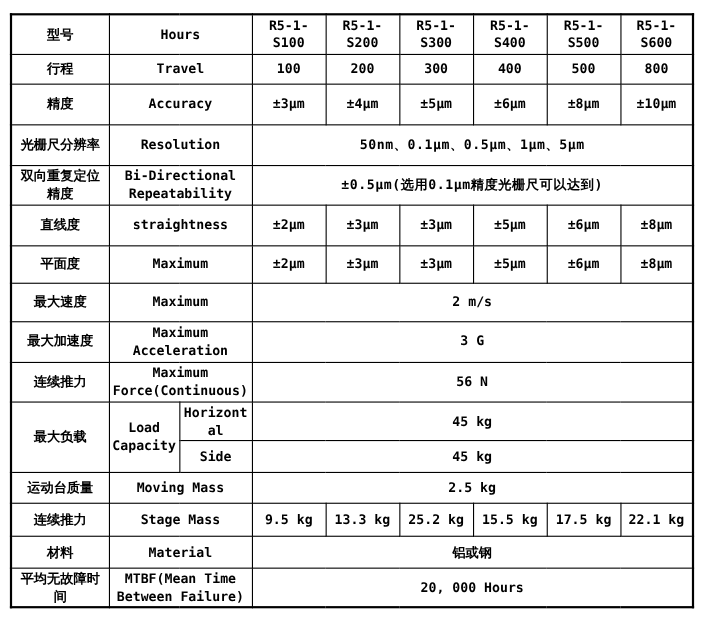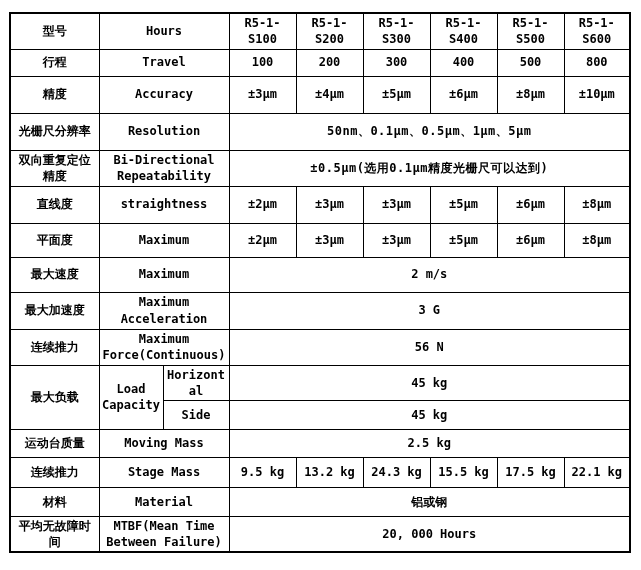--- a/index.html
+++ b/index.html
@@ -177,22 +177,22 @@
       <tr style="height:28px">
         <td class="cn">运动台质量</td>
         <td colspan="2">Moving Mass</td>
         <td colspan="6">2.5 kg</td>
       </tr>
 
       <tr style="height:30px">
         <td class="cn">连续推力</td>
         <td colspan="2">Stage Mass</td>
         <td>9.5 kg</td>
-        <td>13.2 kg</td>
-        <td>24.3 kg</td>
+        <td>13.3 kg</td>
+        <td>25.2 kg</td>
         <td>15.5 kg</td>
         <td>17.5 kg</td>
         <td>22.1 kg</td>
       </tr>
 
       <tr style="height:29px">
         <td class="cn">材料</td>
         <td colspan="2">Material</td>
         <td colspan="6" class="cn">铝或钢</td>
       </tr>

